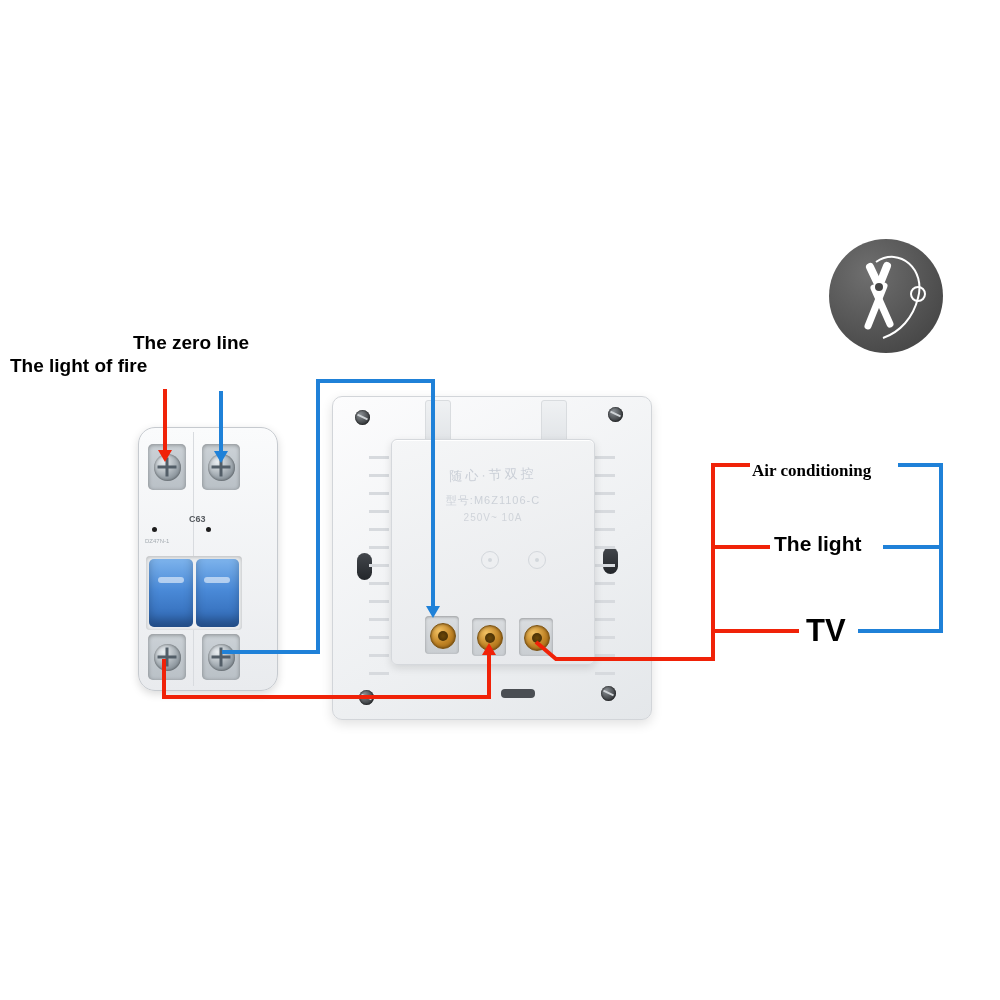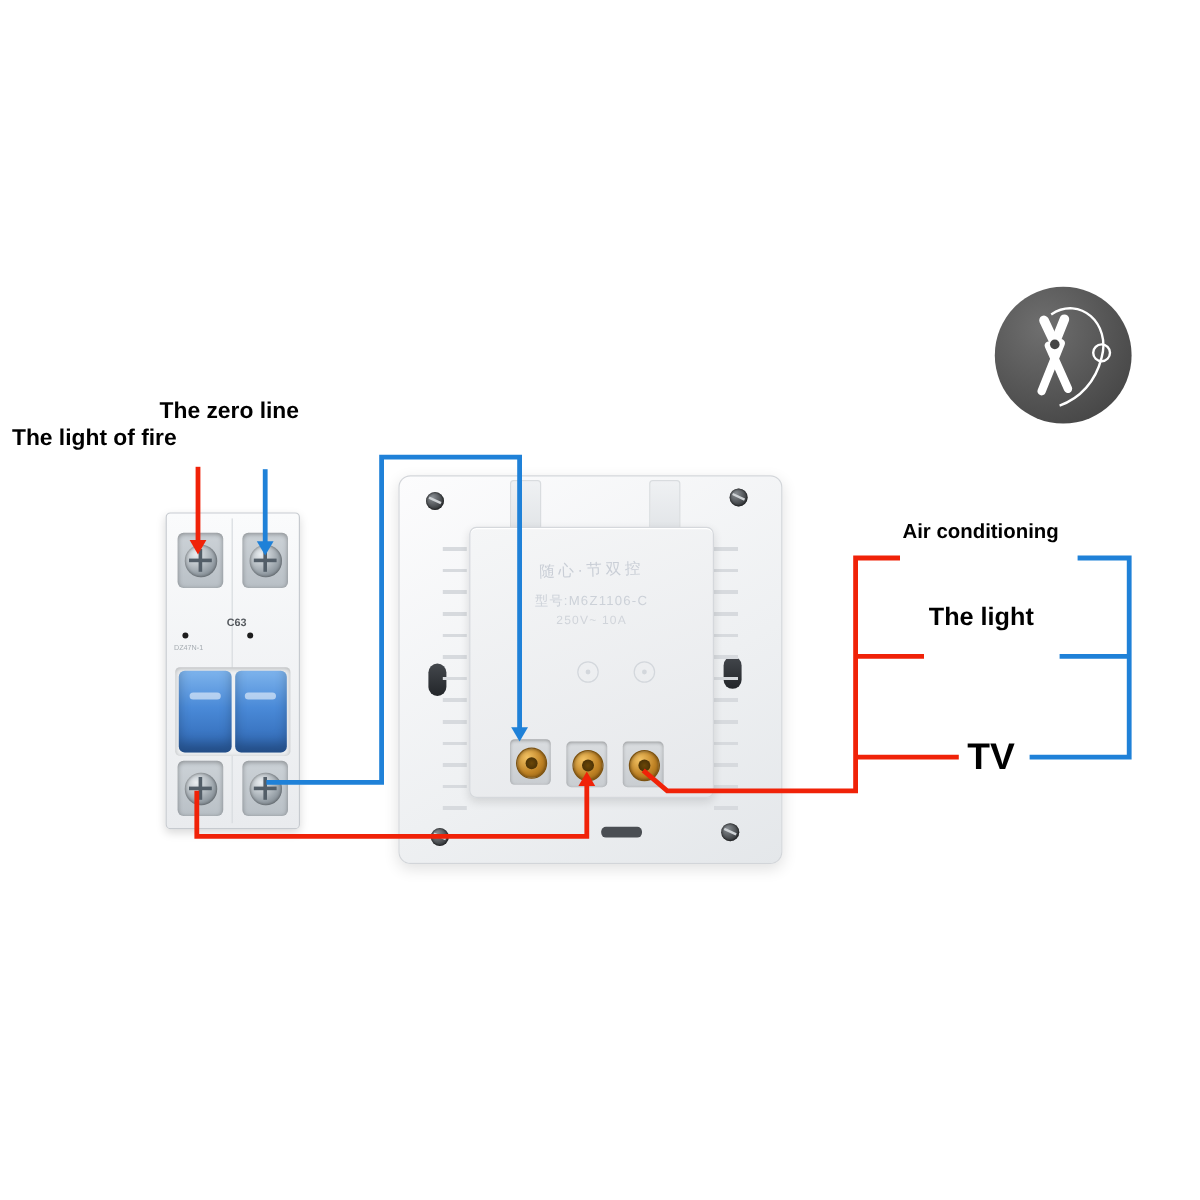--- a/index.html
+++ b/index.html
@@ -3,28 +3,28 @@
 <meta charset="utf-8">
 <style>
   html,body{margin:0;padding:0;background:#fff;}
   .canvas{position:relative;width:1000px;height:856px;background:#fff;overflow:hidden;
           font-family:"Liberation Sans",sans-serif;}
 
   
   .lbl{position:absolute;color:#000;font-weight:bold;white-space:nowrap;z-index:6;}
   .lbl.zero {left:133px;top:332px;font-size:19px;}
   .lbl.fire {left:10px; top:355px;font-size:19px;}
-  .lbl.ac   {left:752px;top:433px;font-size:17px;}
-  .lbl.light{left:774px;top:503px;font-size:21px;}
+  .lbl.ac   {left:752px;top:461px;font-size:17px;font-family:Liberation Serif, serif;}
+  .lbl.light{left:774px;top:532px;font-size:21px;}
   .lbl.tv   {left:806px;top:613px;font-size:31px;text-align:right;}
 
   
   .breaker{position:absolute;left:138px;top:427px;width:110px;height:262px;z-index:2;
            background:linear-gradient(180deg,#fafbfc,#e9ebee);
-           border:1px solid #c6cacf;border-radius:4px;box-shadow:0 3px 8px rgba(0,0,0,.15);}
+           border:1px solid #c6cacf;border-radius:17px;box-shadow:0 3px 8px rgba(0,0,0,.15);padding-left:28px;}
   .breaker .seam{position:absolute;left:54px;top:4px;bottom:4px;width:1px;background:#d8dbdf;}
   .term{position:absolute;width:38px;height:46px;border-radius:5px;
         background:linear-gradient(180deg,#ccd2d7,#b9c0c6);
         box-shadow:inset 0 1px 4px rgba(0,0,0,.35);
         display:flex;align-items:center;justify-content:center;}
   .term.tl{left:9px;top:16px;}  .term.tr{left:63px;top:16px;}
   .term.bl{left:9px;top:206px;} .term.br{left:63px;top:206px;}
   .screw{position:relative;width:27px;height:27px;border-radius:50%;
          background:radial-gradient(circle at 35% 30%,#eaeef1,#99a2a9 60%,#6d767e);
          box-shadow:inset 0 0 3px rgba(0,0,0,.5);}

